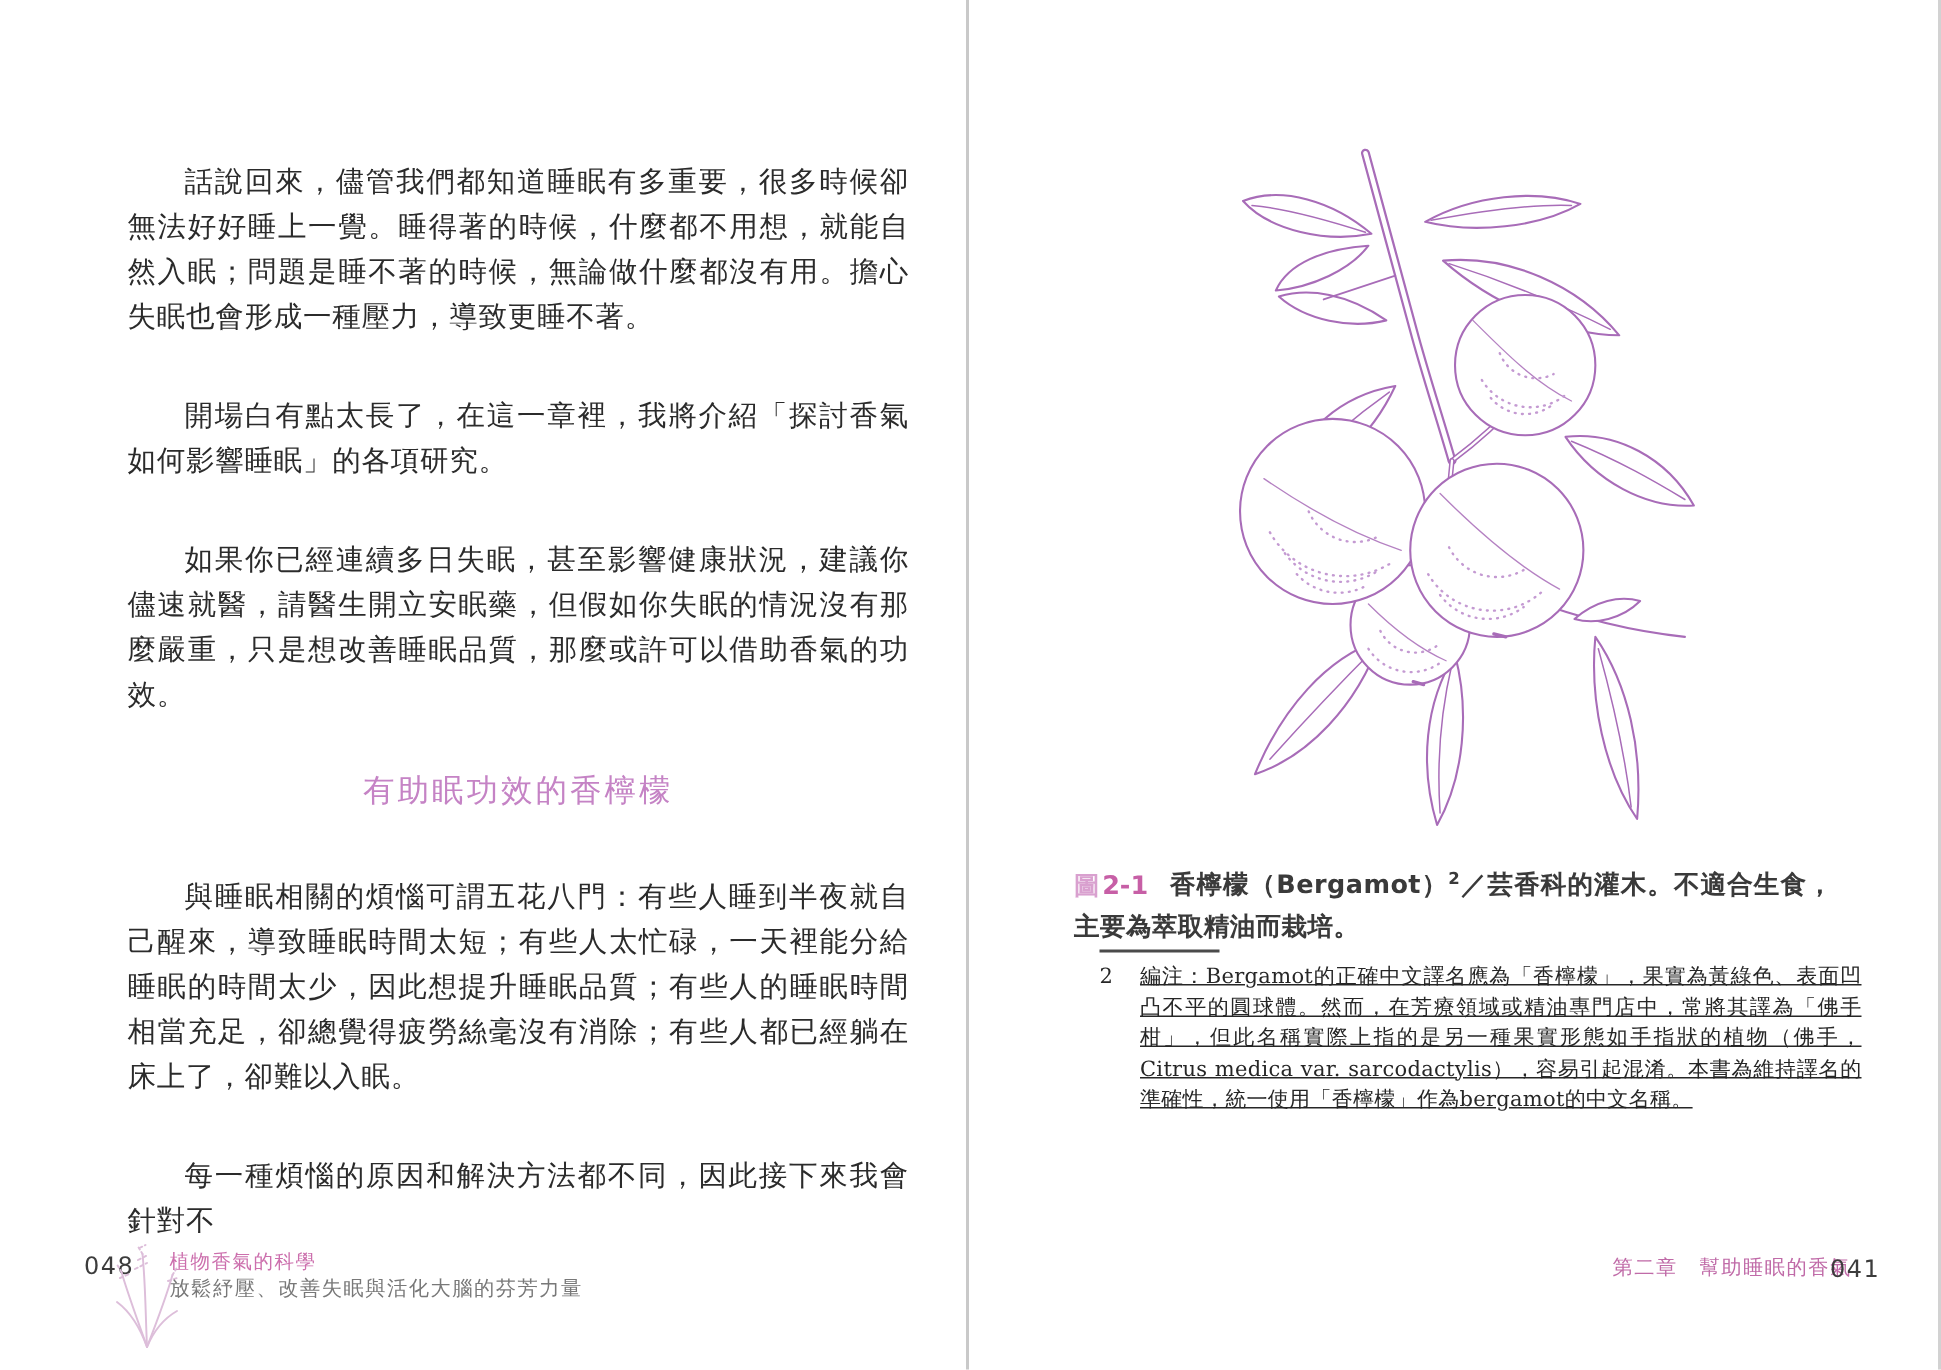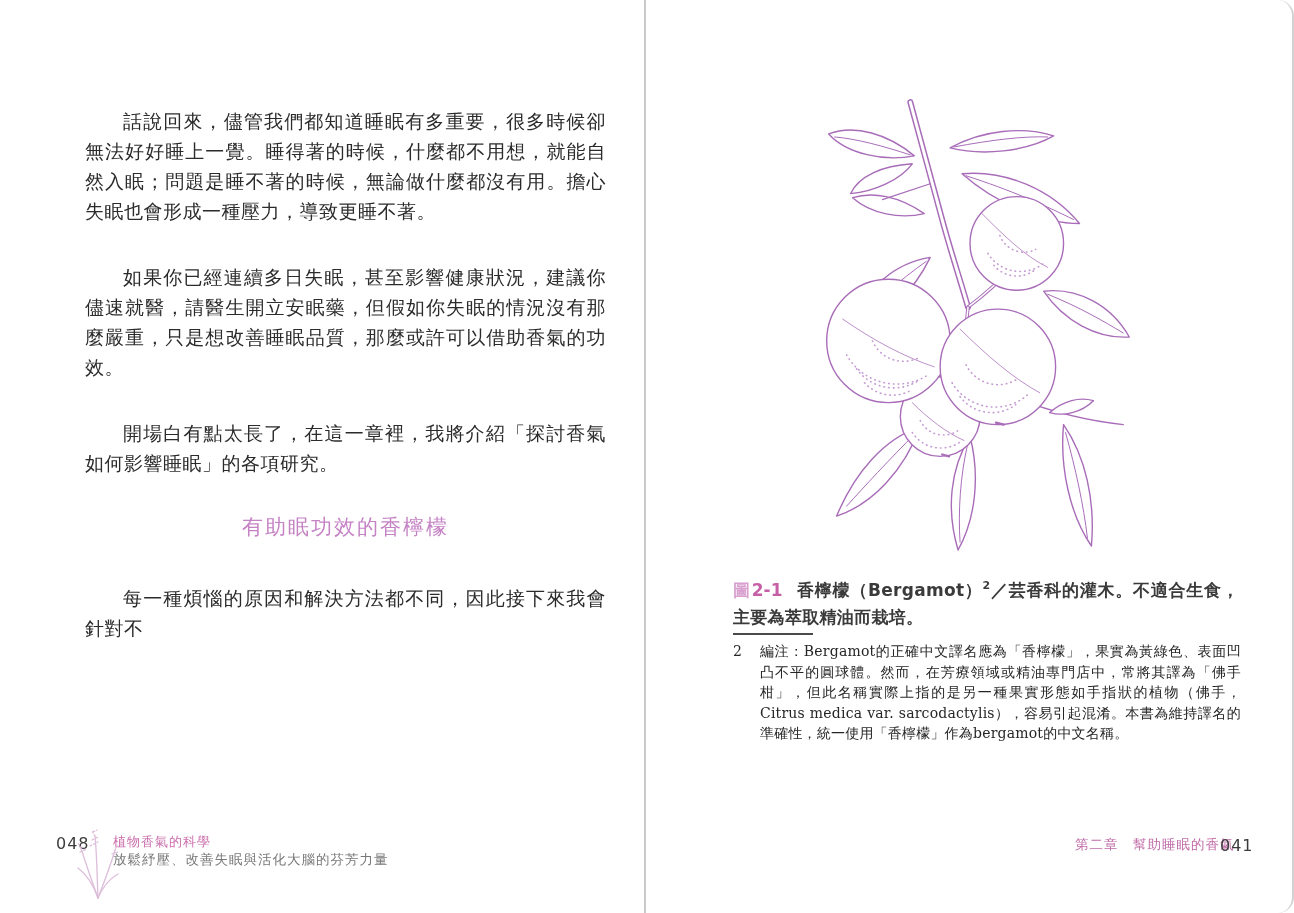--- a/index.html
+++ b/index.html
@@ -1,53 +1,53 @@
 <!DOCTYPE html>
 <html><head>
 <meta charset="utf-8">
 <style>
   html,body{margin:0;padding:0;background:#ffffff;}
   body{
     width:1294px;height:913px;overflow:hidden;position:relative;
     font-family:"DejaVu Serif","Liberation Serif",serif;
     color:#2e2e2e;
   }
-  .spread{position:absolute;inset:0;background:#fff;box-sizing:border-box;border-right:2px solid #d2d2d2;border-radius:16px;}
+  .spread{position:absolute;inset:0;background:#fff;box-sizing:border-box;border-right:2px solid #d2d2d2;}
   .gutter{position:absolute;left:644px;top:0;width:2px;height:913px;background:#c9c9c9;}
 
   
   .body-col{position:absolute;left:85px;top:106px;width:521px;}
   .body-col p{
     margin:0 0 36px 0;font-size:19px;line-height:30px;
     text-align:justify;text-indent:2em;letter-spacing:.5px;color:#2b2b2b;
   }
   .section-heading{
     margin:26px 0 43px 0;font-family:"DejaVu Sans","Liberation Sans",sans-serif;
     font-size:21px;font-weight:500;letter-spacing:2px;color:#c583c5;line-height:26px;text-align:center;
   }
 
   
   .figure-art{position:absolute;left:763px;top:96px;width:418px;height:478px;}
   .figure-caption{
-    position:absolute;left:733px;top:572px;width:506px;
+    position:absolute;left:716px;top:572px;width:506px;
     font-family:"DejaVu Sans","Liberation Sans",sans-serif;
     font-size:17px;font-weight:700;line-height:27px;color:#3a3a3a;
     letter-spacing:.3px;text-align:justify;
   }
   .fig-label-icon{color:#d9a0cf;font-weight:700;margin-right:1px;}
   .fig-label-num{color:#c75fa6;font-weight:700;margin-right:14px;letter-spacing:0;}
   .caption-sup{font-size:11px;vertical-align:super;font-weight:700;}
 
   .footnote-rule{position:absolute;left:733px;top:633px;width:80px;height:2px;background:#4a4a4a;}
   .footnote{
     position:absolute;left:733px;top:641px;width:508px;display:flex;
     font-size:14px;line-height:20.5px;color:#262626;
   }
   .footnote-marker{flex:0 0 27px;}
-  .footnote-text{flex:1;text-align:justify;letter-spacing:.2px;}
+  .footnote-text{flex:1;text-align:justify;letter-spacing:.2px;text-decoration:underline;}
 
   
   .folio{
     position:absolute;font-family:"DejaVu Sans","Liberation Sans",sans-serif;
     font-size:16px;color:#3c3c3c;letter-spacing:1px;
   }
   .folio-left{left:56px;top:834px;}
   .folio-right{left:1220px;top:836px;}
   .sprig{position:absolute;left:72px;top:824px;width:52px;height:76px;}
   .footer-left-titles{position:absolute;left:113px;top:833px;font-family:"DejaVu Sans","Liberation Sans",sans-serif;}
@@ -60,23 +60,24 @@
   }
 </style>
 </head>
 <body>
 
 <div class="spread">
   <div class="gutter"></div>
 
   <div class="body-col">
     <p>話說回來，儘管我們都知道睡眠有多重要，很多時候卻無法好好睡上一覺。睡得著的時候，什麼都不用想，就能自然入眠；問題是睡不著的時候，無論做什麼都沒有用。擔心失眠也會形成一種壓力，導致更睡不著。</p>
+    <p>開場白有點太長了，在這一章裡，我將介紹「探討香氣如何影響睡眠」的各項研究。</p>
     <p>如果你已經連續多日失眠，甚至影響健康狀況，建議你儘速就醫，請醫生開立安眠藥，但假如你失眠的情況沒有那麼嚴重，只是想改善睡眠品質，那麼或許可以借助香氣的功效。</p>
-    <p>開場白有點太長了，在這一章裡，我將介紹「探討香氣如何影響睡眠」的各項研究。</p>
     <h2 class="section-heading">有助眠功效的香檸檬</h2>
+    <p>與睡眠相關的煩惱可謂五花八門：有些人睡到半夜就自己醒來，導致睡眠時間太短；有些人太忙碌，一天裡能分給睡眠的時間太少，因此想提升睡眠品質；有些人的睡眠時間相當充足，卻總覺得疲勞絲毫沒有消除；有些人都已經躺在床上了，卻難以入眠。</p>
     <p>每一種煩惱的原因和解決方法都不同，因此接下來我會針對不</p>
   </div>
 
   <div class="folio folio-left">048</div>
 
   <svg class="sprig" viewBox="0 0 52 76" fill="none" stroke="#ddbeda" stroke-width="1.3" stroke-linecap="round">
     <path d="M26,74 C25,52 25,32 23,12"></path>
     <path d="M26,74 C19,54 13,38 9,24"></path>
     <path d="M26,74 C33,56 39,40 43,26"></path>
     <path d="M26,74 C21,60 14,50 6,44"></path>

